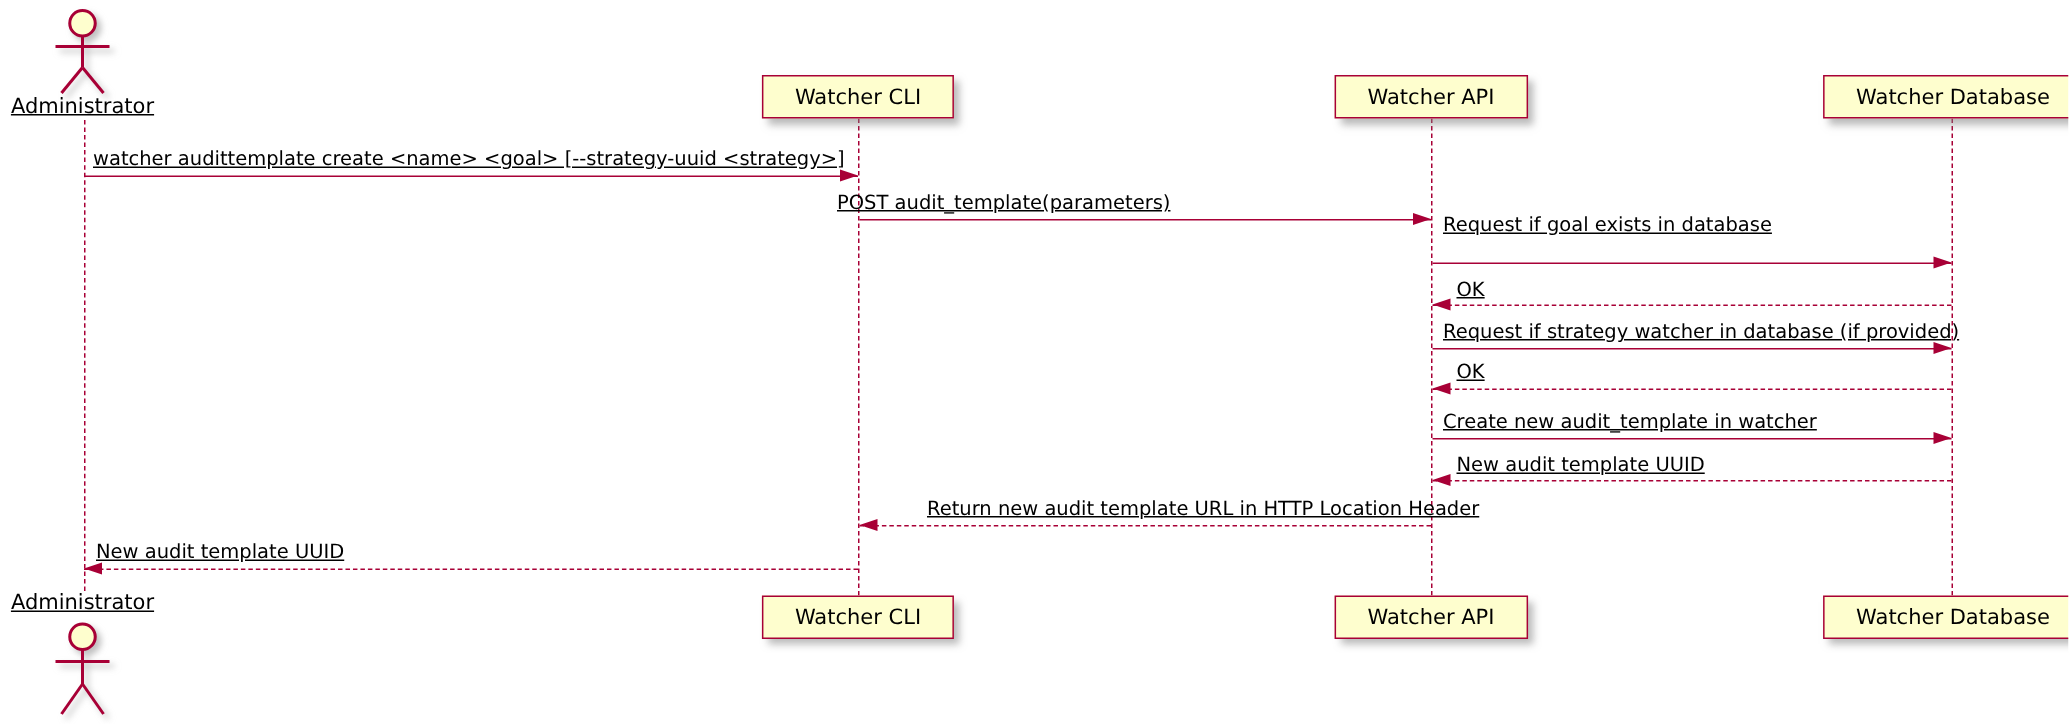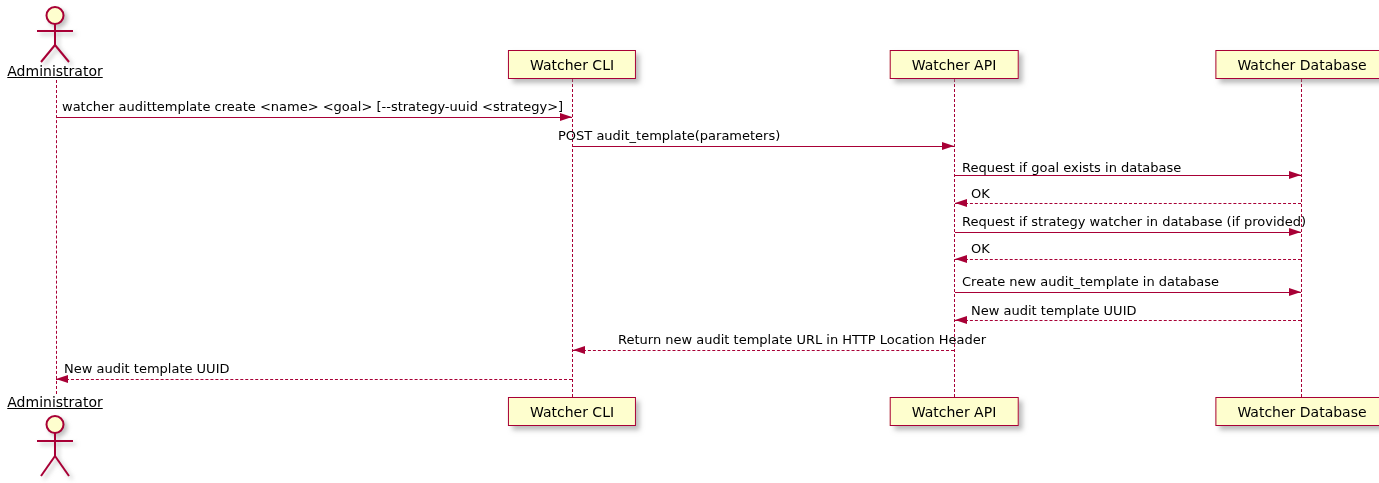--- a/index.html
+++ b/index.html
@@ -33,21 +33,21 @@
     position:absolute;
     filter:drop-shadow(3px 3px 2px rgba(130,130,130,0.5));
   }
   .actor-label{
     position:absolute;
     transform:translateX(-50%);
     font-size:14px;color:#000;white-space:nowrap;text-decoration:underline;
   }
   .msg-label{
     position:absolute;
-    font-size:13px;color:#000;white-space:nowrap;
+    font-size:13px;color:#000;white-space:nowrap;text-decoration:underline;
   }
   .msg-line{
     position:absolute;height:0;
   }
   .msg-line.solid{border-top:1.4px solid var(--accent);}
   .msg-line.dashed{border-top:1.4px dashed var(--accent);}
   .ah{
     position:absolute;width:0;height:0;
     border-top:4.5px solid transparent;
     border-bottom:4.5px solid transparent;
@@ -84,21 +84,21 @@
     <div class="ah ah-r" style="left:560px;top:112.5px"></div>
   </div>
 
   <div>
     <div class="msg-label" style="left:558px;top:128px">POST audit_template(parameters)</div>
     <div class="msg-line solid" style="left:573px;top:146px;width:381px"></div>
     <div class="ah ah-r" style="left:942px;top:141.5px"></div>
   </div>
 
   <div>
-    <div class="msg-label" style="left:962px;top:160px">Request if goal exists in database</div>
+    <div class="msg-label" style="left:962px;top:143px">Request if goal exists in database</div>
     <div class="msg-line solid" style="left:955px;top:175px;width:346px"></div>
     <div class="ah ah-r" style="left:1289px;top:170.5px"></div>
   </div>
 
   <div>
     <div class="msg-label" style="left:971px;top:186px">OK</div>
     <div class="msg-line dashed" style="left:955px;top:203px;width:346px"></div>
     <div class="ah ah-l" style="left:955px;top:198.5px"></div>
   </div>
 
@@ -108,21 +108,21 @@
     <div class="ah ah-r" style="left:1289px;top:227.5px"></div>
   </div>
 
   <div>
     <div class="msg-label" style="left:971px;top:241px">OK</div>
     <div class="msg-line dashed" style="left:955px;top:259px;width:346px"></div>
     <div class="ah ah-l" style="left:955px;top:254.5px"></div>
   </div>
 
   <div>
-    <div class="msg-label" style="left:962px;top:274px">Create new audit_template in database</div>
+    <div class="msg-label" style="left:962px;top:274px">Create new audit_template in watcher</div>
     <div class="msg-line solid" style="left:955px;top:292px;width:346px"></div>
     <div class="ah ah-r" style="left:1289px;top:287.5px"></div>
   </div>
 
   <div>
     <div class="msg-label" style="left:971px;top:303px">New audit template UUID</div>
     <div class="msg-line dashed" style="left:955px;top:320px;width:346px"></div>
     <div class="ah ah-l" style="left:955px;top:315.5px"></div>
   </div>
 

